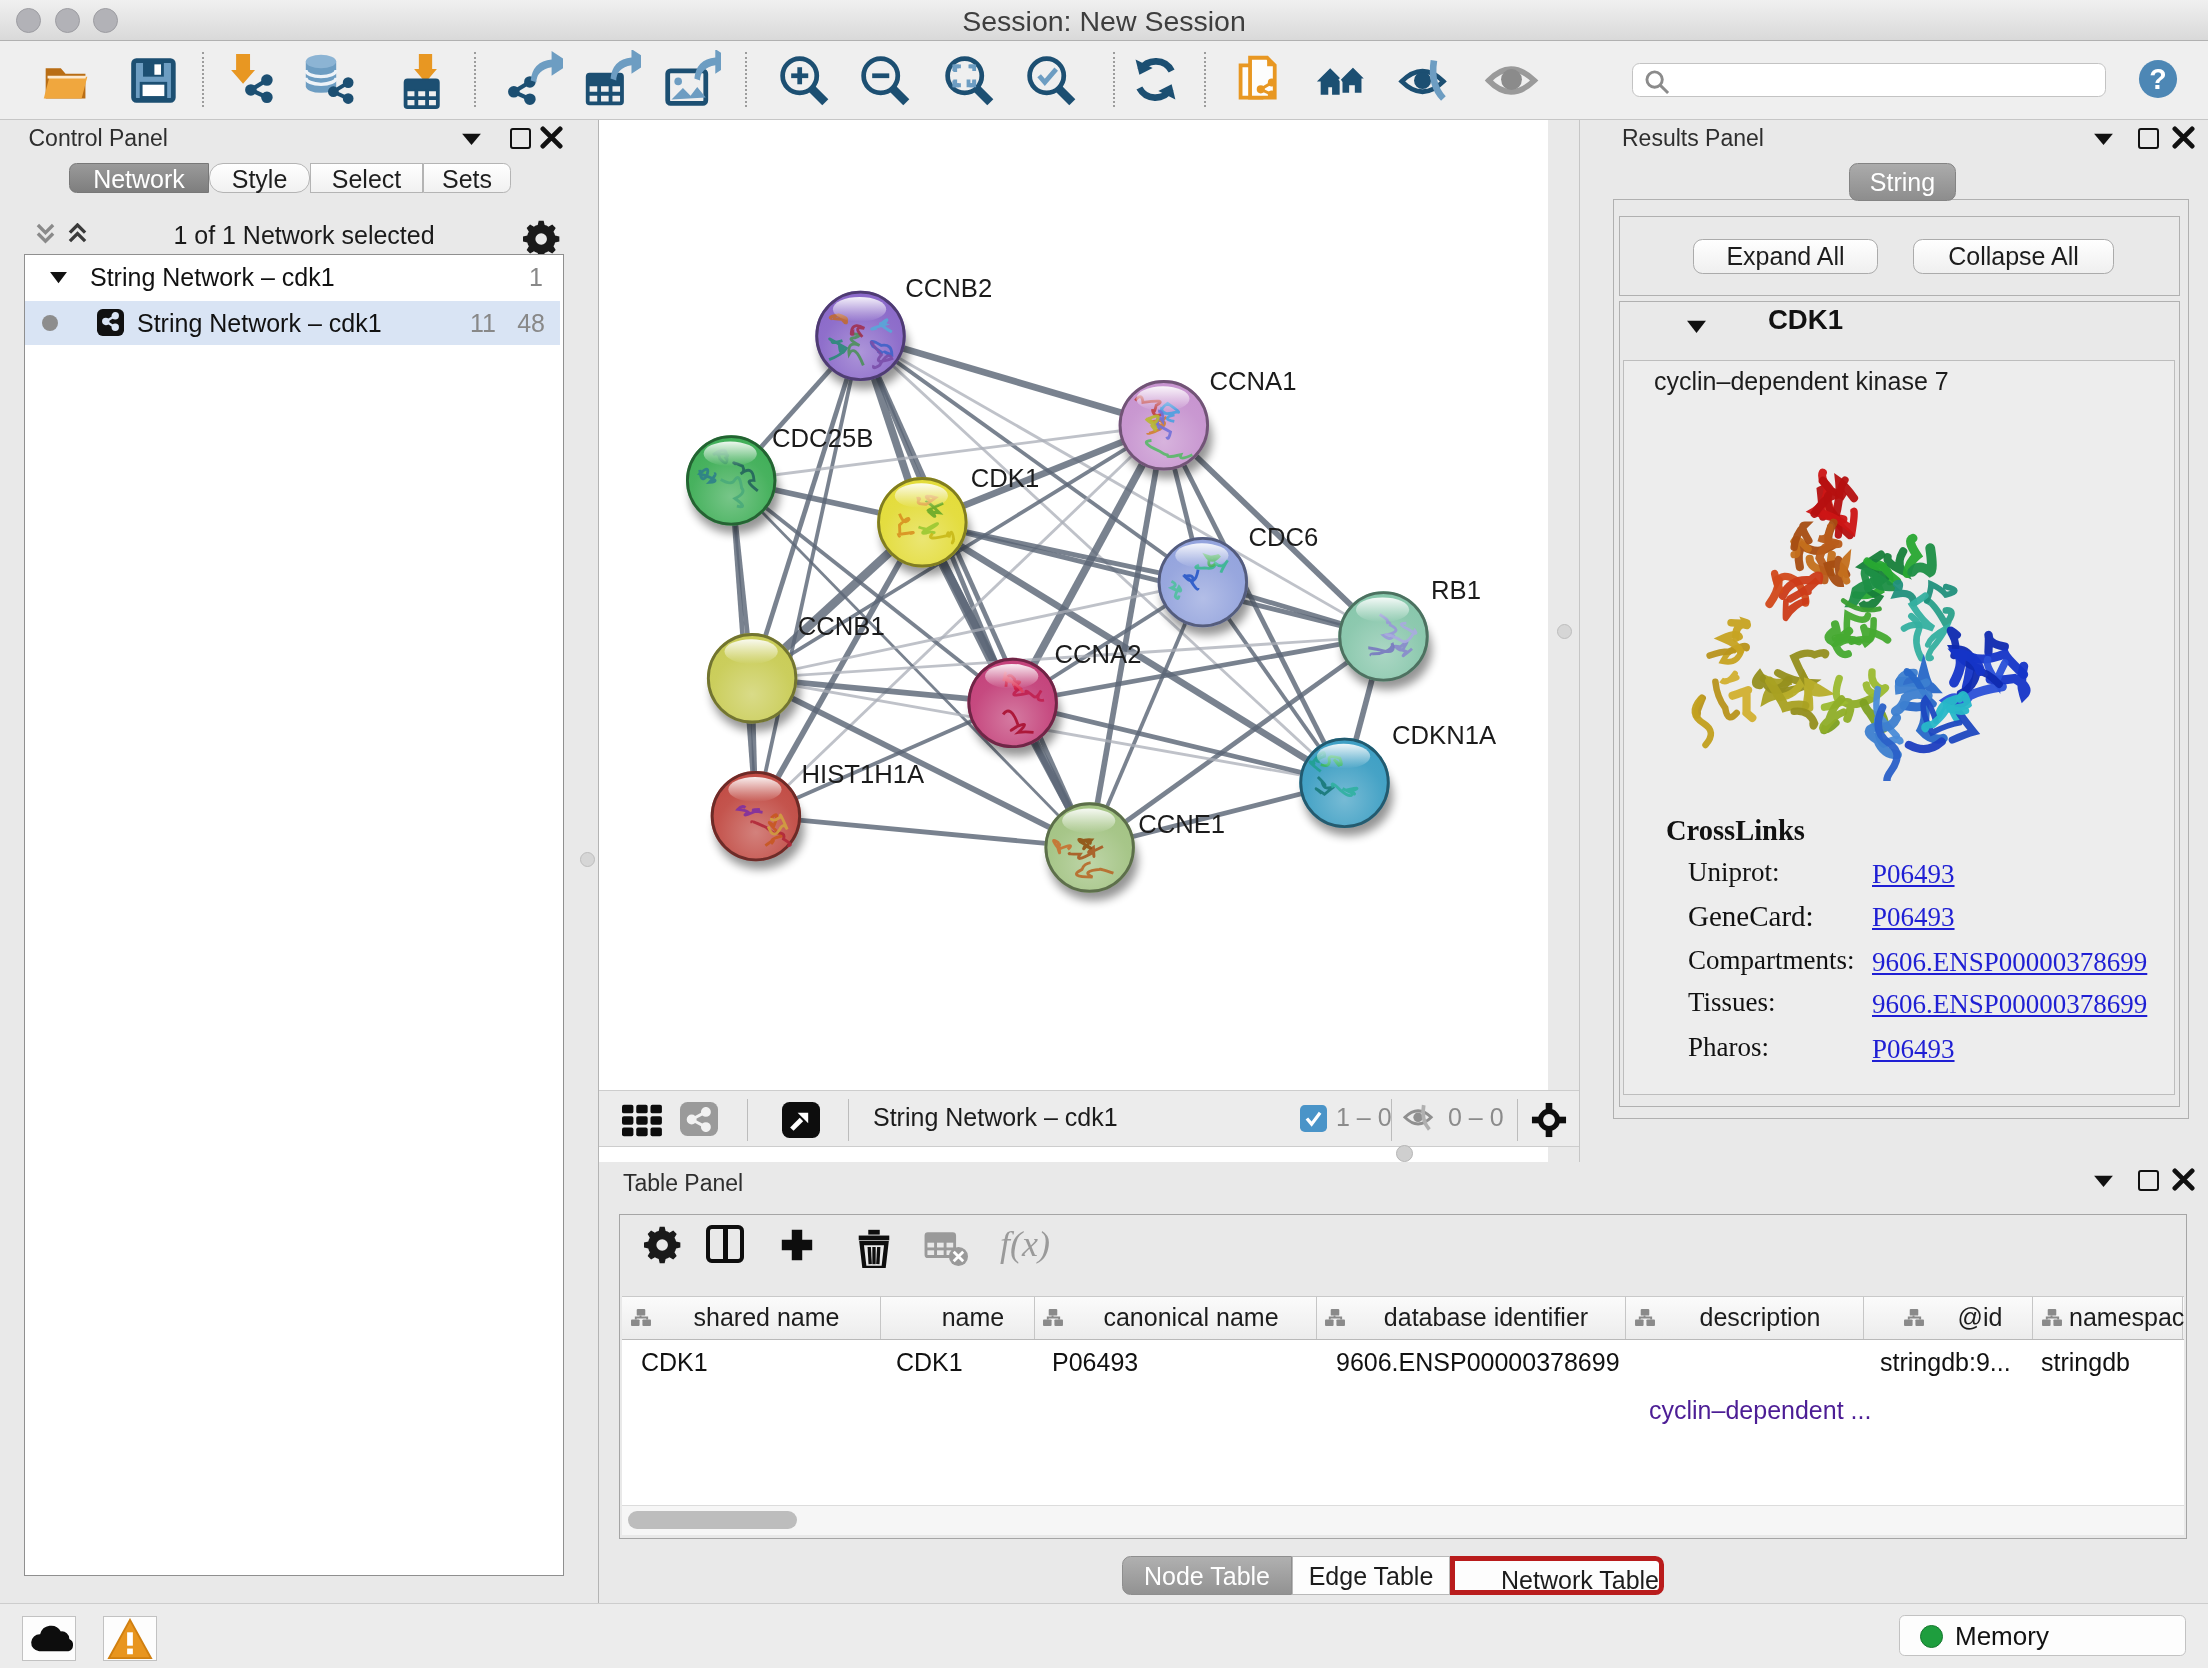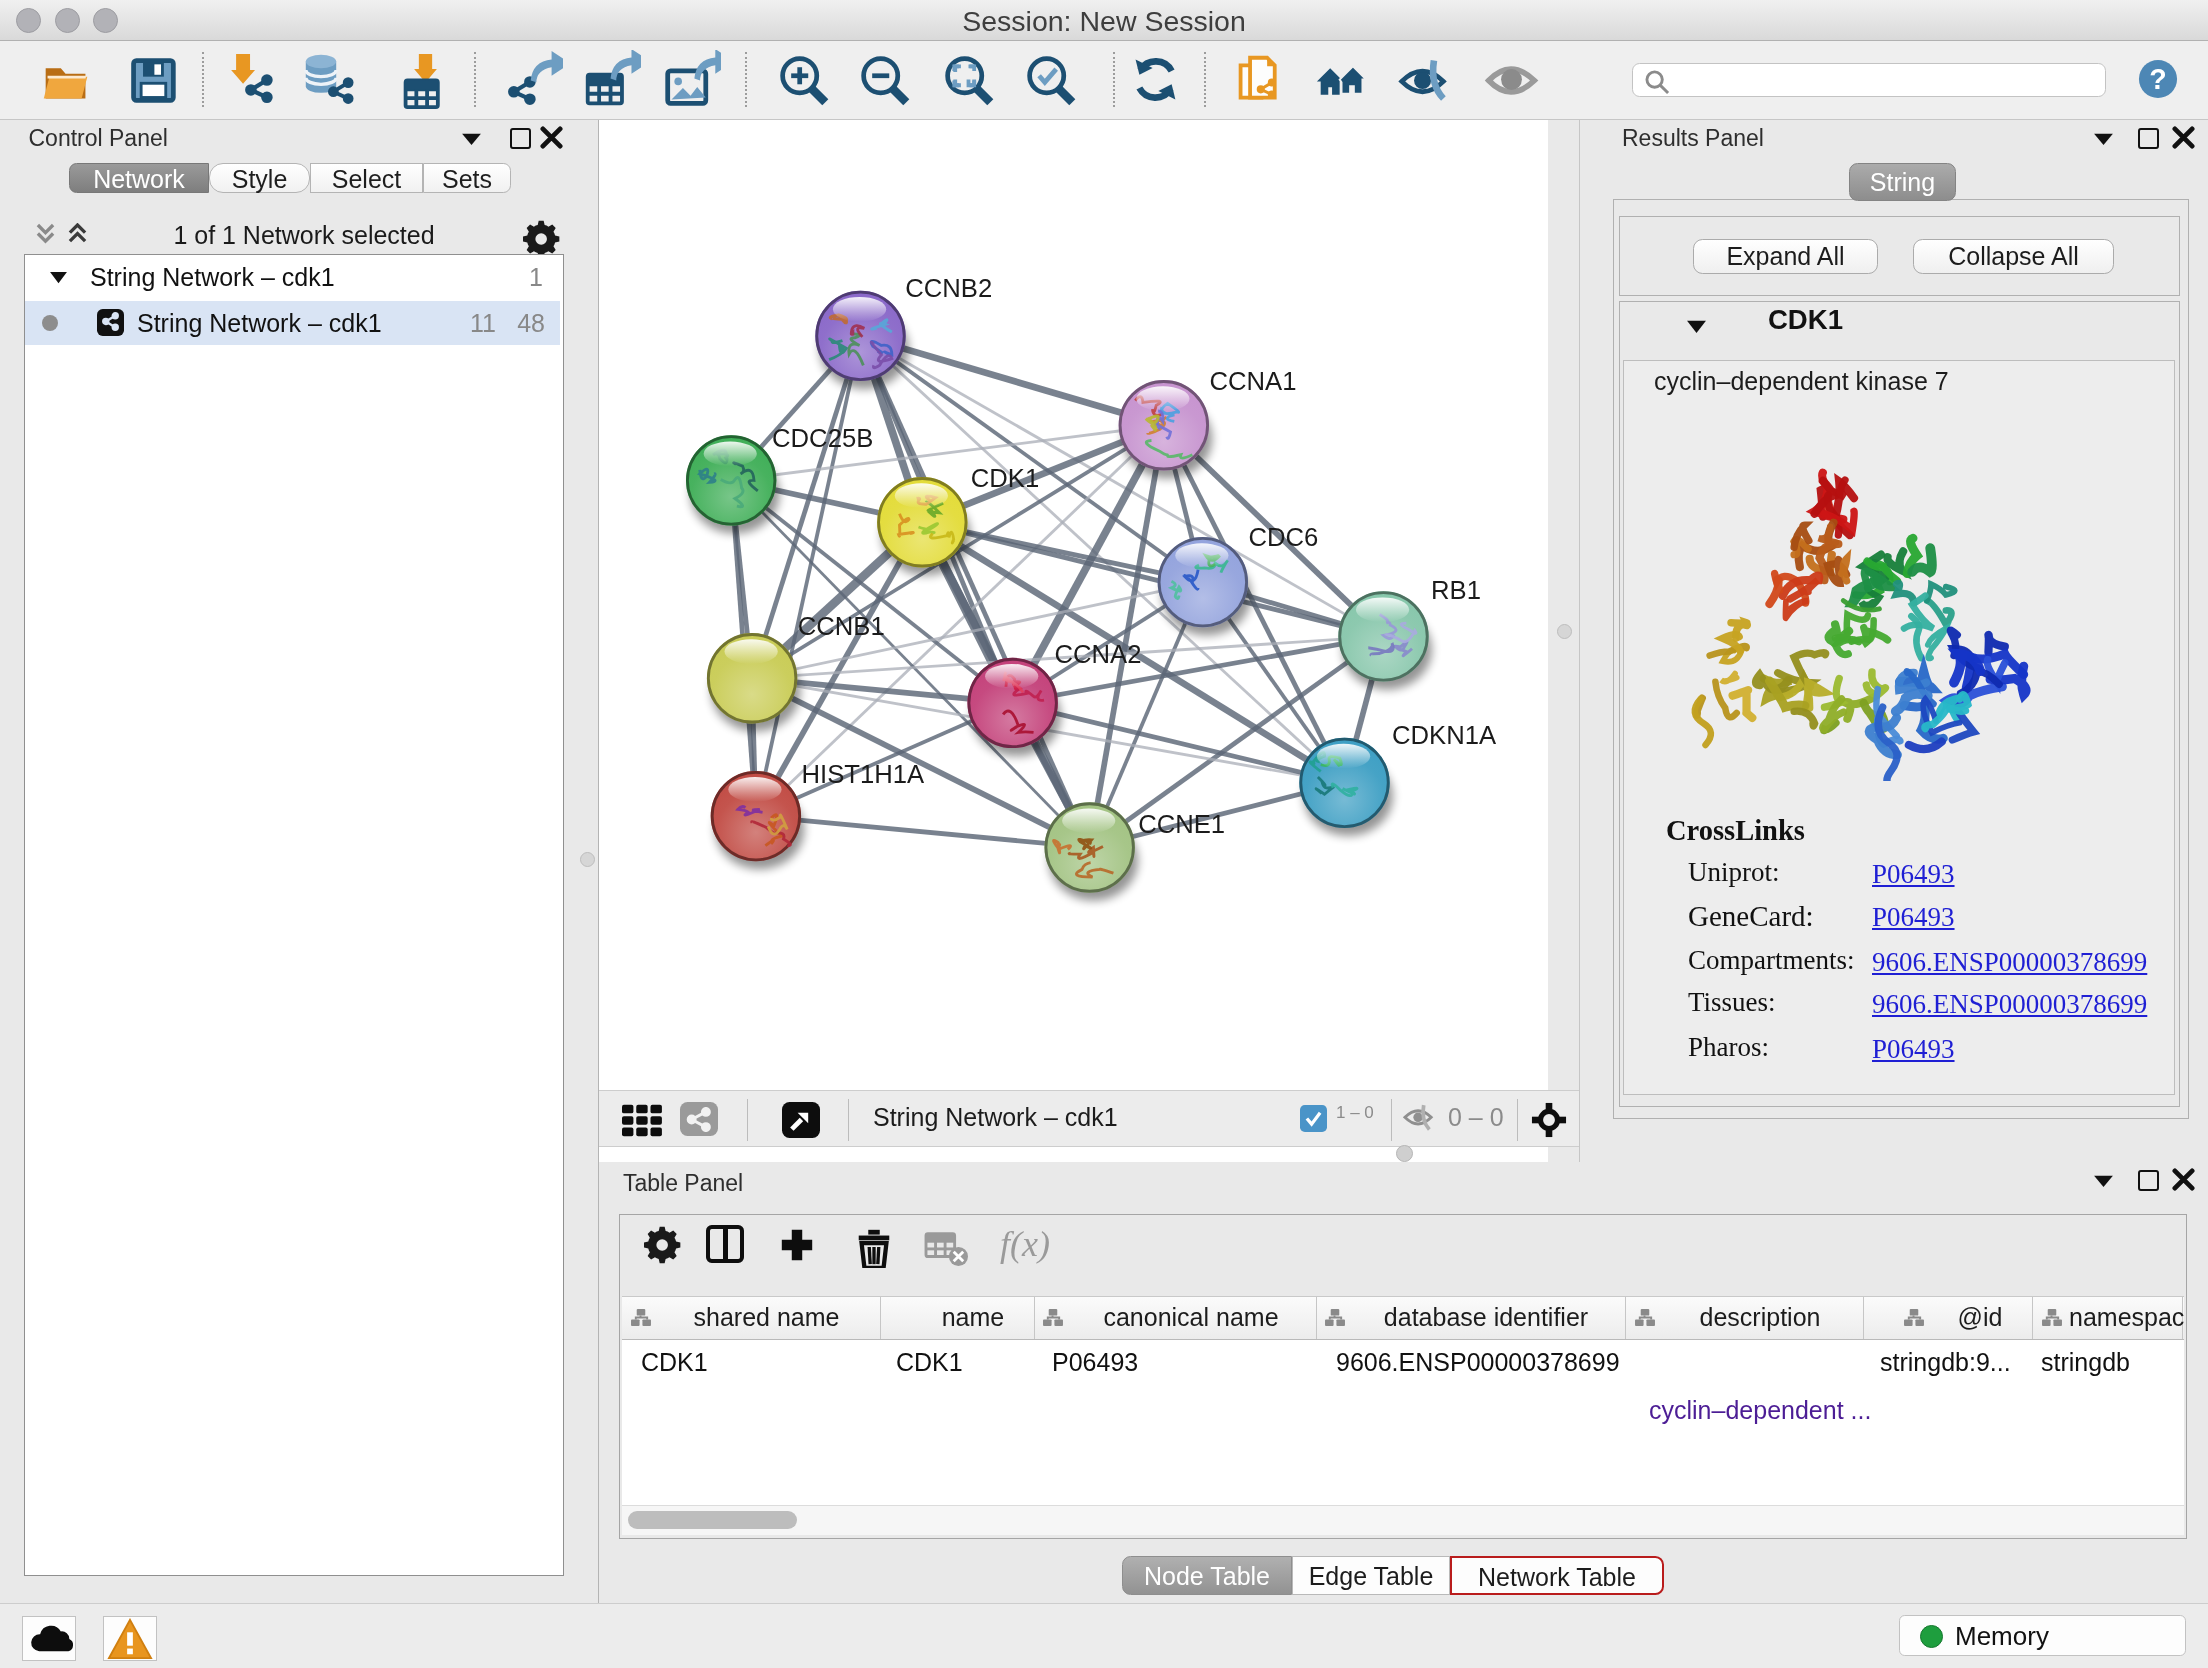--- a/index.html
+++ b/index.html
@@ -551,21 +551,21 @@
 <svg class="abs" style="left:188px;top:16px" width="27" height="25" viewBox="0 0 28 26" xmlns="http://www.w3.org/2000/svg">
       <path d="M5 23 L15 13" stroke="#fff" stroke-width="5" fill="none"></path>
       <path d="M11 6 h11 v11 z" fill="#fff"></path>
     </svg>
 <div class="nsep abs" style="left:249px;"></div>
 <div class="abs" style="left:274px;top:12.4px;font-size:25px;color:#1c1c1c;">String Network – cdk1</div>
 <div class="abs" style="left:701px;top:14.3px;width:27px;height:27px;background:#4a94c8;border-radius:4.8px;"></div>
 <svg class="abs" style="left:705px;top:19px" width="19" height="17" viewBox="0 0 20 18" xmlns="http://www.w3.org/2000/svg">
       <path d="M3 9 l5 6 l9 -12" stroke="#fff" stroke-width="3.5" fill="none"></path>
     </svg>
-<div class="abs" style="left:737px;top:12.4px;font-size:17px;color:#8b8b8b;">1 – 0</div>
+<div class="abs" style="left:737px;top:12.4px;font-size:25px;color:#8b8b8b;">1 – 0</div>
 <div class="nsep abs" style="left:792px;"></div>
 <svg class="abs" style="left:804px;top:13.3px" width="32" height="28.5" viewBox="0 0 34 30" xmlns="http://www.w3.org/2000/svg">
       <g>
         <path d="M2 14 q14 -14 28 0 q-14 14 -28 0 z" fill="none" stroke="#8f8f8f" stroke-width="3"></path>
         <circle cx="16" cy="14" r="5" fill="#8f8f8f"></circle>
         <path d="M22 1 q-3 16 6 26" fill="none" stroke="#b0b0b0" stroke-width="4"></path>
       </g>
     </svg>
 <div class="abs" style="left:849px;top:12.4px;font-size:25px;color:#8b8b8b;">0 – 0</div>
 <div class="nsep abs" style="left:918px;"></div>
@@ -821,21 +821,21 @@
 <div class="abs" style="left:432px;top:133px;font-size:25px;color:#111;">P06493</div>
 <div class="abs" style="left:716px;top:133px;font-size:25px;color:#111;">9606.ENSP00000378699</div>
 <div class="abs" style="left:1029px;top:133px;font-size:25px;color:#4c1d95;margin-top:48px;">cyclin–dependent ...</div>
 <div class="abs" style="left:1260px;top:133px;font-size:25px;color:#111;">stringdb:9...</div>
 <div class="abs" style="left:1421px;top:133px;font-size:25px;color:#111;">stringdb</div>
 <div class="abs" style="left:1.9px;top:290px;width:1562px;height:29.5px;background:#f6f6f6;border-top:1px solid #dcdcdc;box-sizing:border-box;"></div>
 <div class="abs" style="left:7.6px;top:296px;width:169px;height:18px;background:#bdbdbd;border-radius:9.5px;"></div>
 </div>
 <div class="abs" style="left:523px;top:394px;width:170px;height:39px;background:linear-gradient(#b0b0b0,#929292);border:1px solid #8e8e8e;border-radius:8.6px 0 0 8.6px;box-sizing:border-box;text-align:center;line-height:38px;font-size:25px;color:#fff;">Node Table</div>
 <div class="abs" style="left:693px;top:394px;width:158px;height:39px;background:#fdfdfd;border:1px solid #b9b9b9;box-sizing:border-box;text-align:center;line-height:38px;font-size:25px;color:#1c1c1c;">Edge Table</div>
-<div class="abs" style="left:851px;top:394px;width:214px;height:39px;background:#fdfdfd;border:2px solid #b91c1c;border-radius:0 8.6px 8.6px 0;box-sizing:border-box;text-align:center;line-height:38px;font-size:25px;color:#1c1c1c;">Network Table</div>
+<div class="abs" style="left:851px;top:394px;width:214px;height:39px;background:#fdfdfd;border:5px solid #b91c1c;border-radius:0 8.6px 8.6px 0;box-sizing:border-box;text-align:right;line-height:38px;font-size:25px;color:#1c1c1c;">Network Table</div>
 </div>
 
 <div id="statusbar" class="abs">
 <div class="sbtn" style="left:22px;top:12.4px;width:52px;height:43px;"></div>
 <svg class="abs" style="left:26px;top:15px" width="49" height="38" viewBox="0 0 52 40" xmlns="http://www.w3.org/2000/svg">
       <path d="M14 34 a9 9 0 0 1 1-18 a12 12 0 0 1 22-3 a8 8 0 0 1 9 8 a7 7 0 0 1 -1 13 z" fill="#0d0d0d"></path>
     </svg>
 <div class="sbtn" style="left:103px;top:12.4px;width:52px;height:43px;"></div>
 <svg class="abs" style="left:107px;top:14.3px" width="46" height="42" viewBox="0 0 48 44" xmlns="http://www.w3.org/2000/svg">
       <path d="M24 2 L46 42 H2 z" fill="#e8951f" stroke="#d07f10" stroke-width="2"></path>

